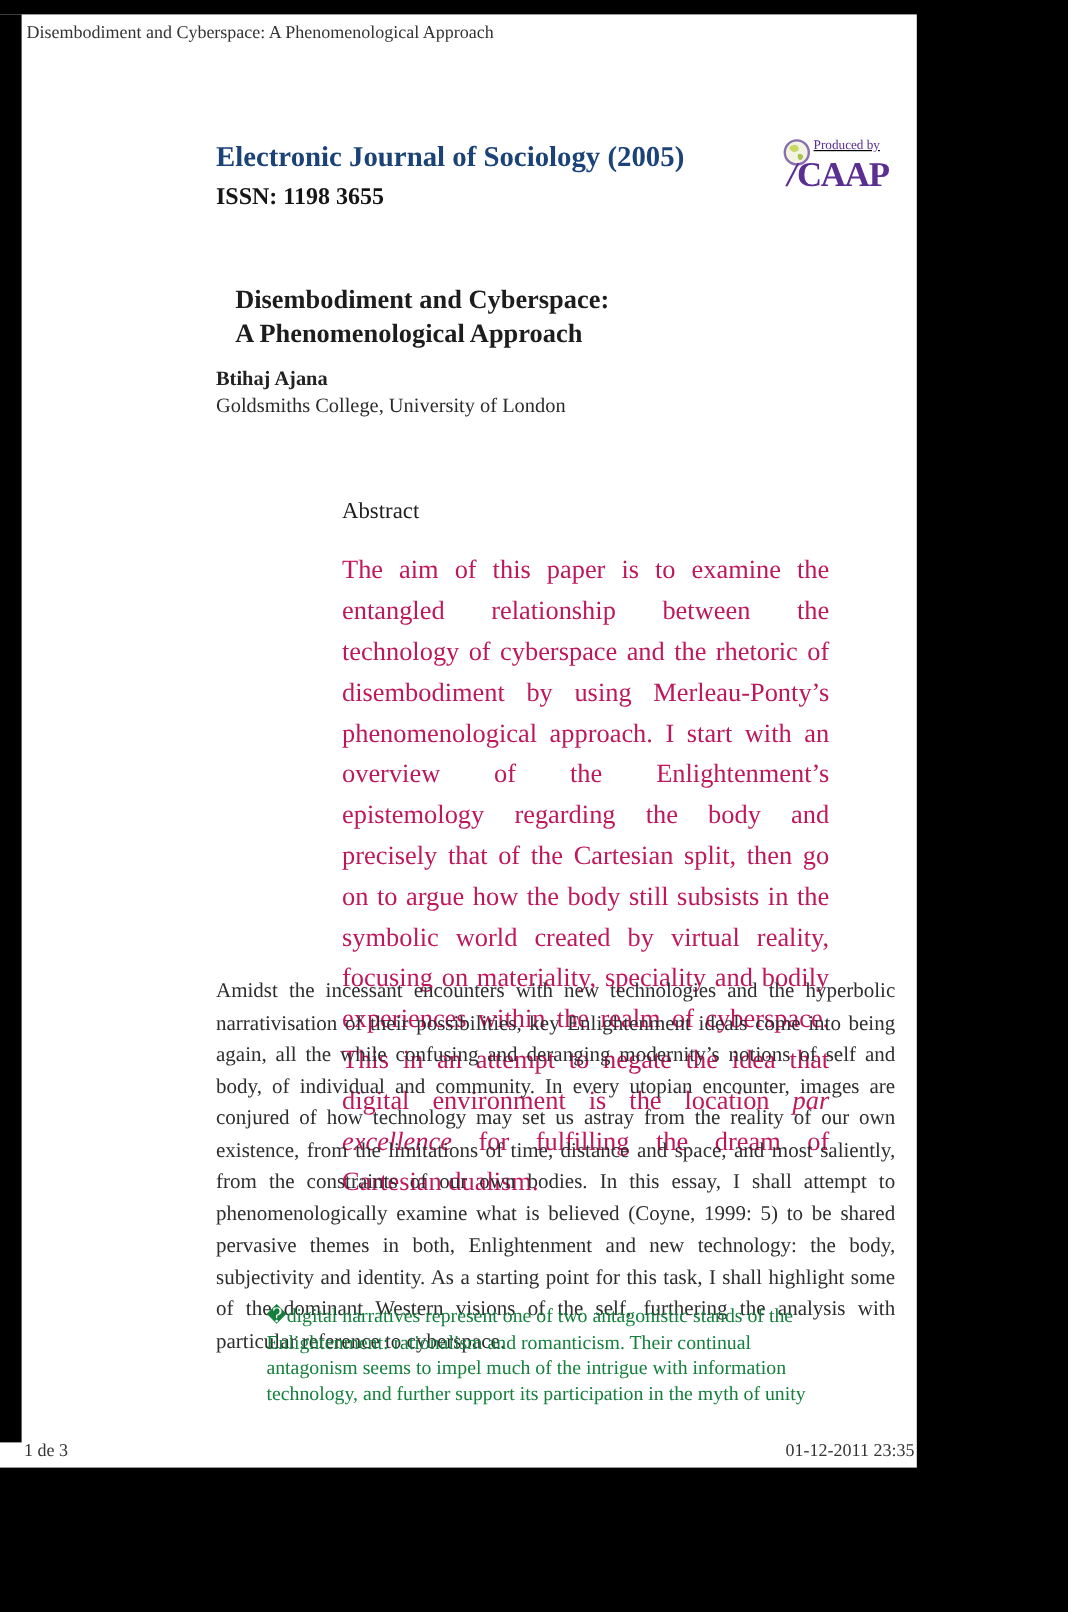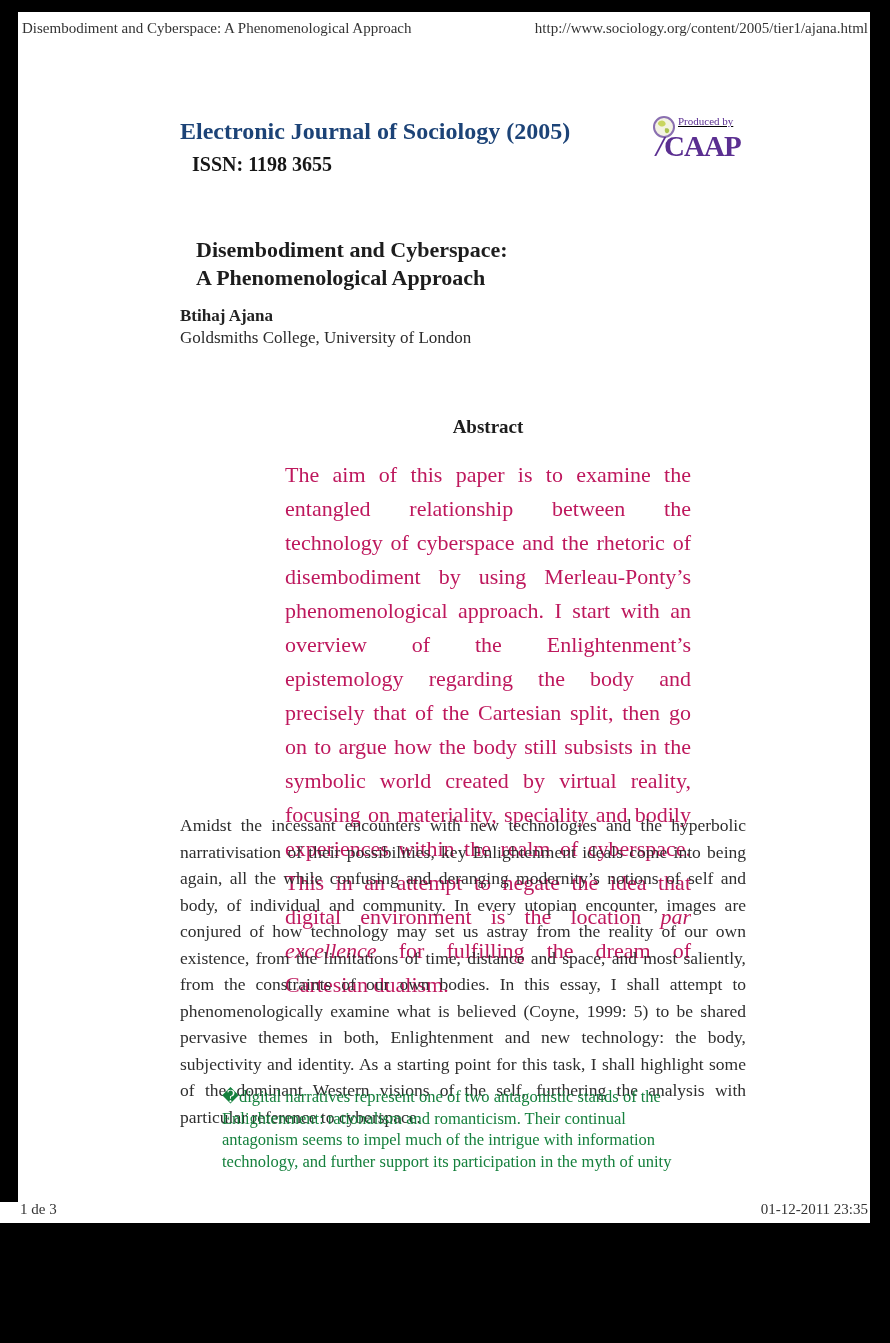--- a/index.html
+++ b/index.html
@@ -5,21 +5,21 @@
   html,body { margin:0; padding:0; }
   body {
     width:890px; height:1343px;
     background:#000;
     position:relative;
     font-family:"Liberation Serif","DejaVu Serif",serif;
     overflow:hidden;
   }
   .canvas { position:absolute; inset:0; background:#000; }
   .page {
-    position:absolute; left:0; top:12px; width:870px; height:1211px;
+    position:absolute; left:0; top:12px; width:764px; height:1211px;
     background:#fff;
   }
   .left-black-mask {
     position:absolute; left:0; top:0; width:18px; height:1190px;
     background:#000;
   }
   .abs { position:absolute; }
   .print-header {
     font-size:15px; color:#333; white-space:nowrap;
   }
@@ -37,22 +37,22 @@
     font-size:29px; font-weight:bold; color:#5b2f91;
     letter-spacing:-1px; line-height:1;
   }
   .icaap .slash { font-style:italic; padding-right:1px; }
   .article-title {
     font-size:22px; font-weight:bold; color:#1d1d1d; line-height:28px;
   }
   .author { font-size:17px; font-weight:bold; color:#222; }
   .affiliation { font-size:17px; color:#2b2b2b; }
   .abstract-heading {
-    width:406px; text-align:center;
-    font-size:19px; font-weight:bold; color:#1d1d1d;
+    width:406px; text-align:left;
+    font-size:19px; font-weight:normal; color:#1d1d1d;
   }
   .abstract-text {
     width:406px; text-align:justify;
     font-size:22px; line-height:34px; color:#be185d;
   }
   .body-par {
     width:566px; text-align:justify;
     font-size:17.5px; line-height:26.5px; color:#2e2e2e;margin-top:24px;
   }
   .quote {
@@ -62,24 +62,23 @@
   .footer-text { font-size:15px; color:#333; white-space:nowrap; }
   .it { font-style:italic; }
 </style>
 </head>
 <body>
 
 <div class="canvas">
   <div class="page">
 
     <div class="abs print-header" style="left:22px; top:8px;">Disembodiment and Cyberspace: A Phenomenological Approach</div>
-    <div class="abs print-header" style="right:2px; top:8px;">http://www.sociology.org/content/2005/tier1/ajana.html</div>
 
     <div class="abs journal-title" style="left:180px; top:106px;">Electronic Journal of Sociology (2005)</div>
-    <div class="abs issn" style="left:180px; top:141px;margin-left:12px;">ISSN: 1198 3655</div>
+    <div class="abs issn" style="left:180px; top:141px;">ISSN: 1198 3655</div>
 
     <div class="abs logo" style="left:652px; top:103px;">
       <div class="logo-top">
         <span style="display:inline-block; width:24px; height:24px;">
           <svg width="24" height="24" viewBox="0 0 24 24">
             <circle cx="12" cy="12" r="10" fill="#f3f3e2" stroke="#8a6fb0" stroke-width="2"></circle>
             <path d="M6 8 C8 4.5,12.5 5,13.5 8 C14.5 11,10 12.5,8 11 C6.5 10,5.5 9,6 8 Z" fill="#c9d65f"></path>
             <path d="M13 13.5 C16 12.5,18.5 14.5,16.5 17.5 C14.5 19.5,12 17.5,13 13.5 Z" fill="#aac24f"></path>
           </svg>
         </span>

